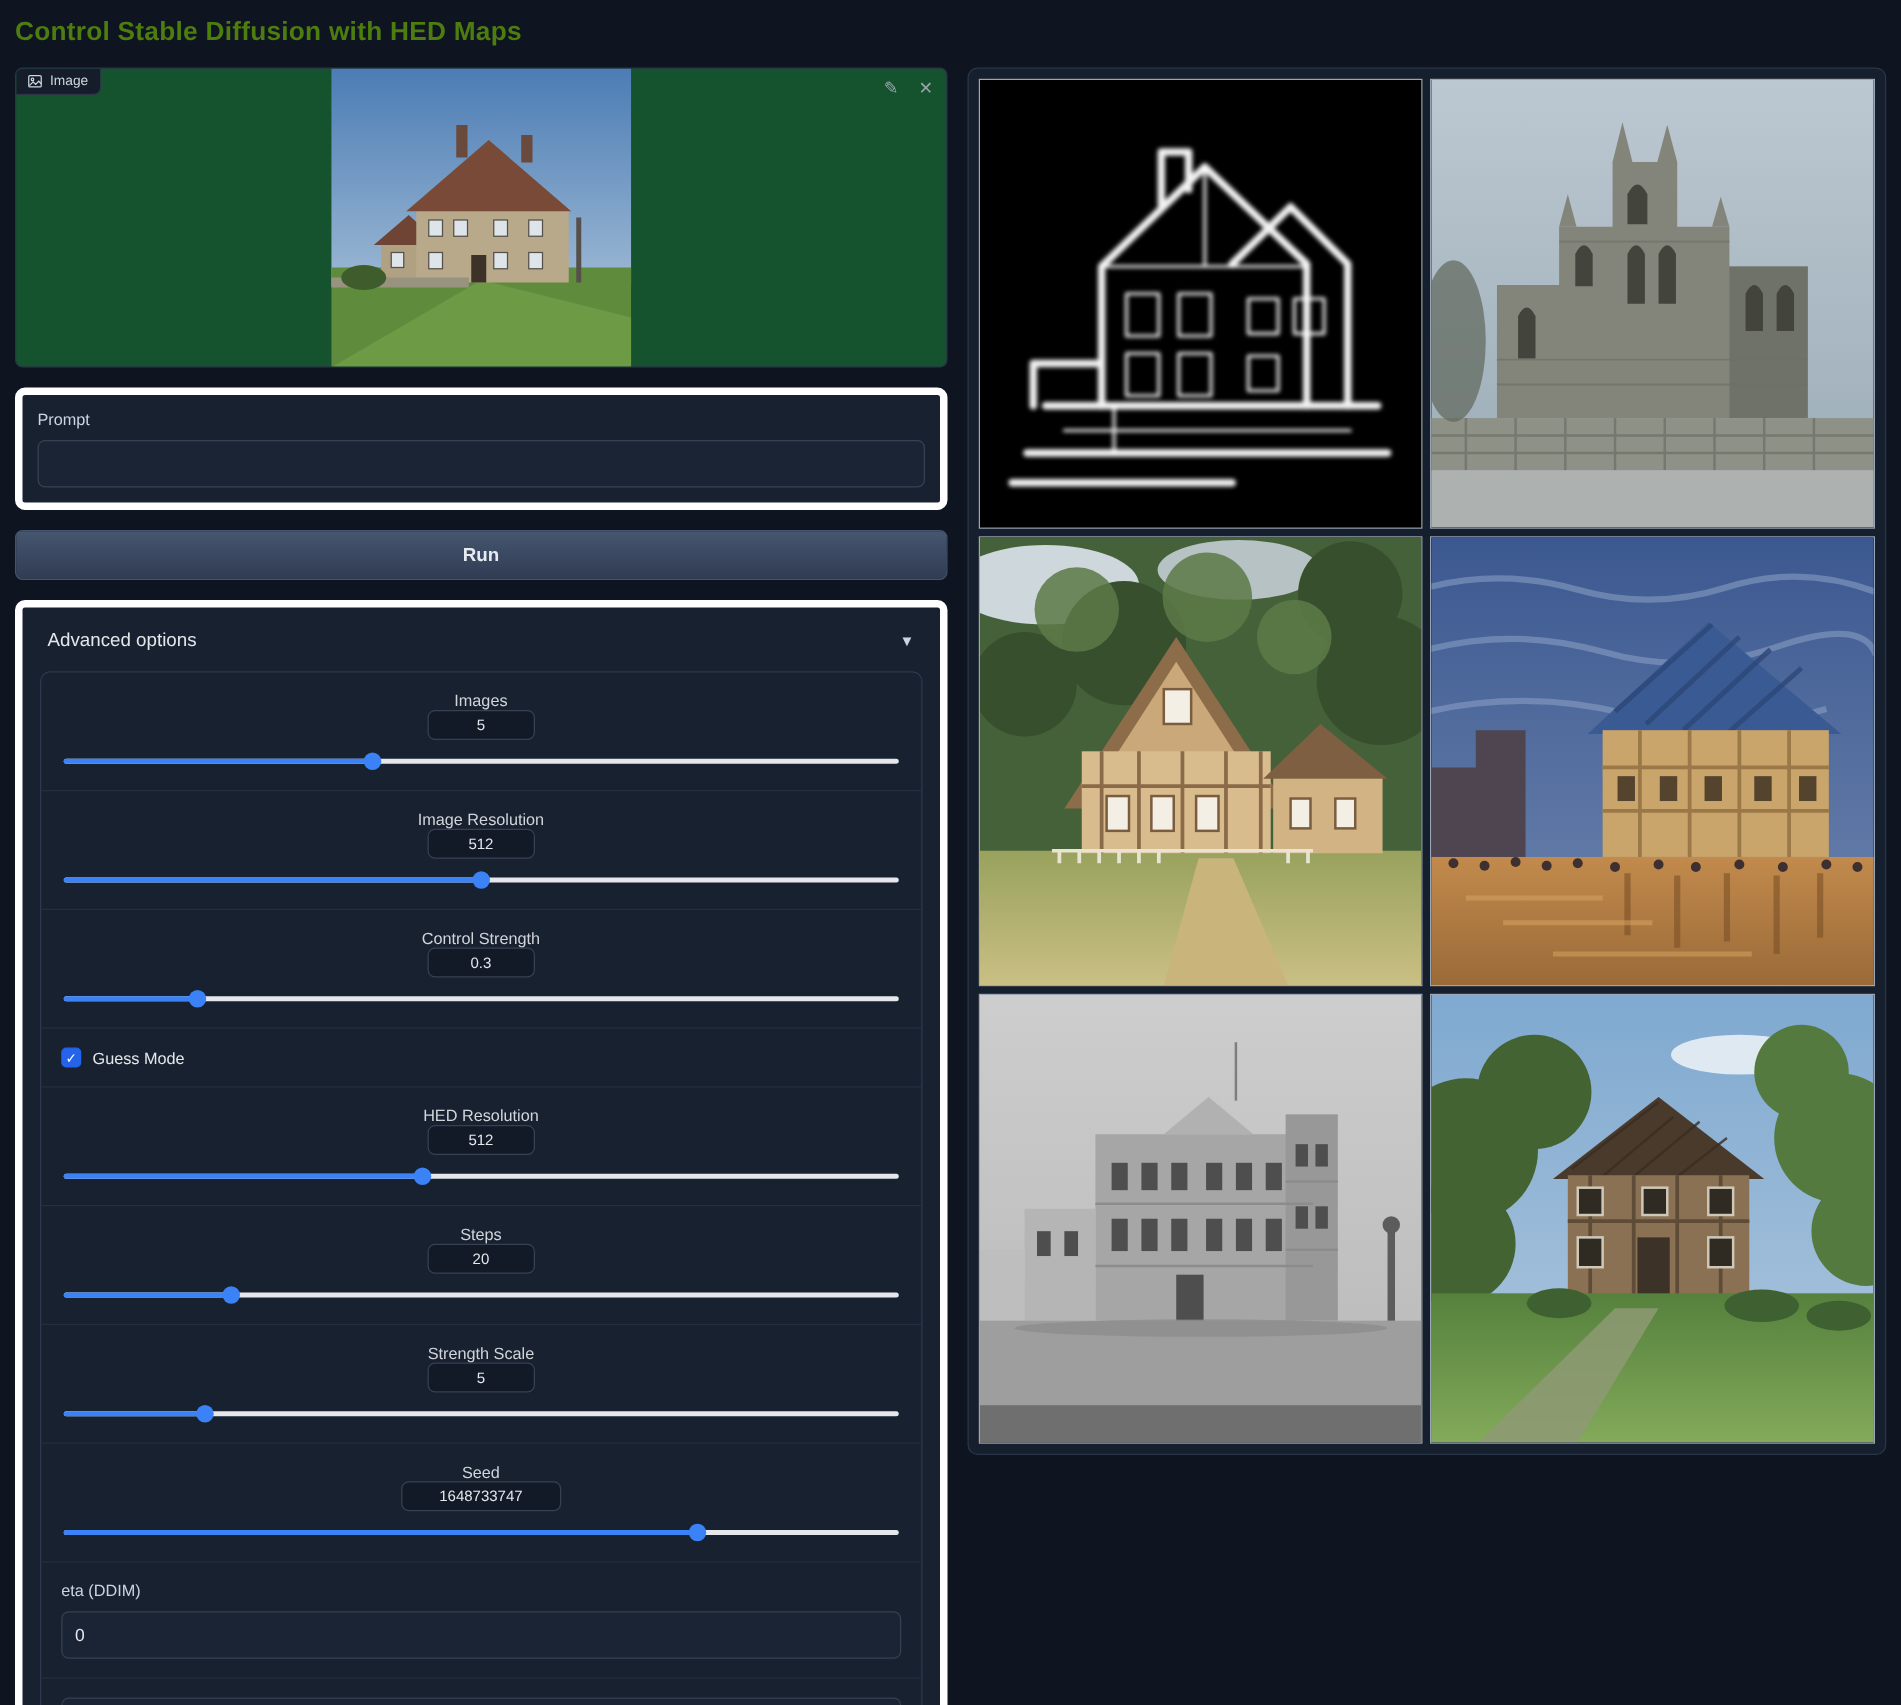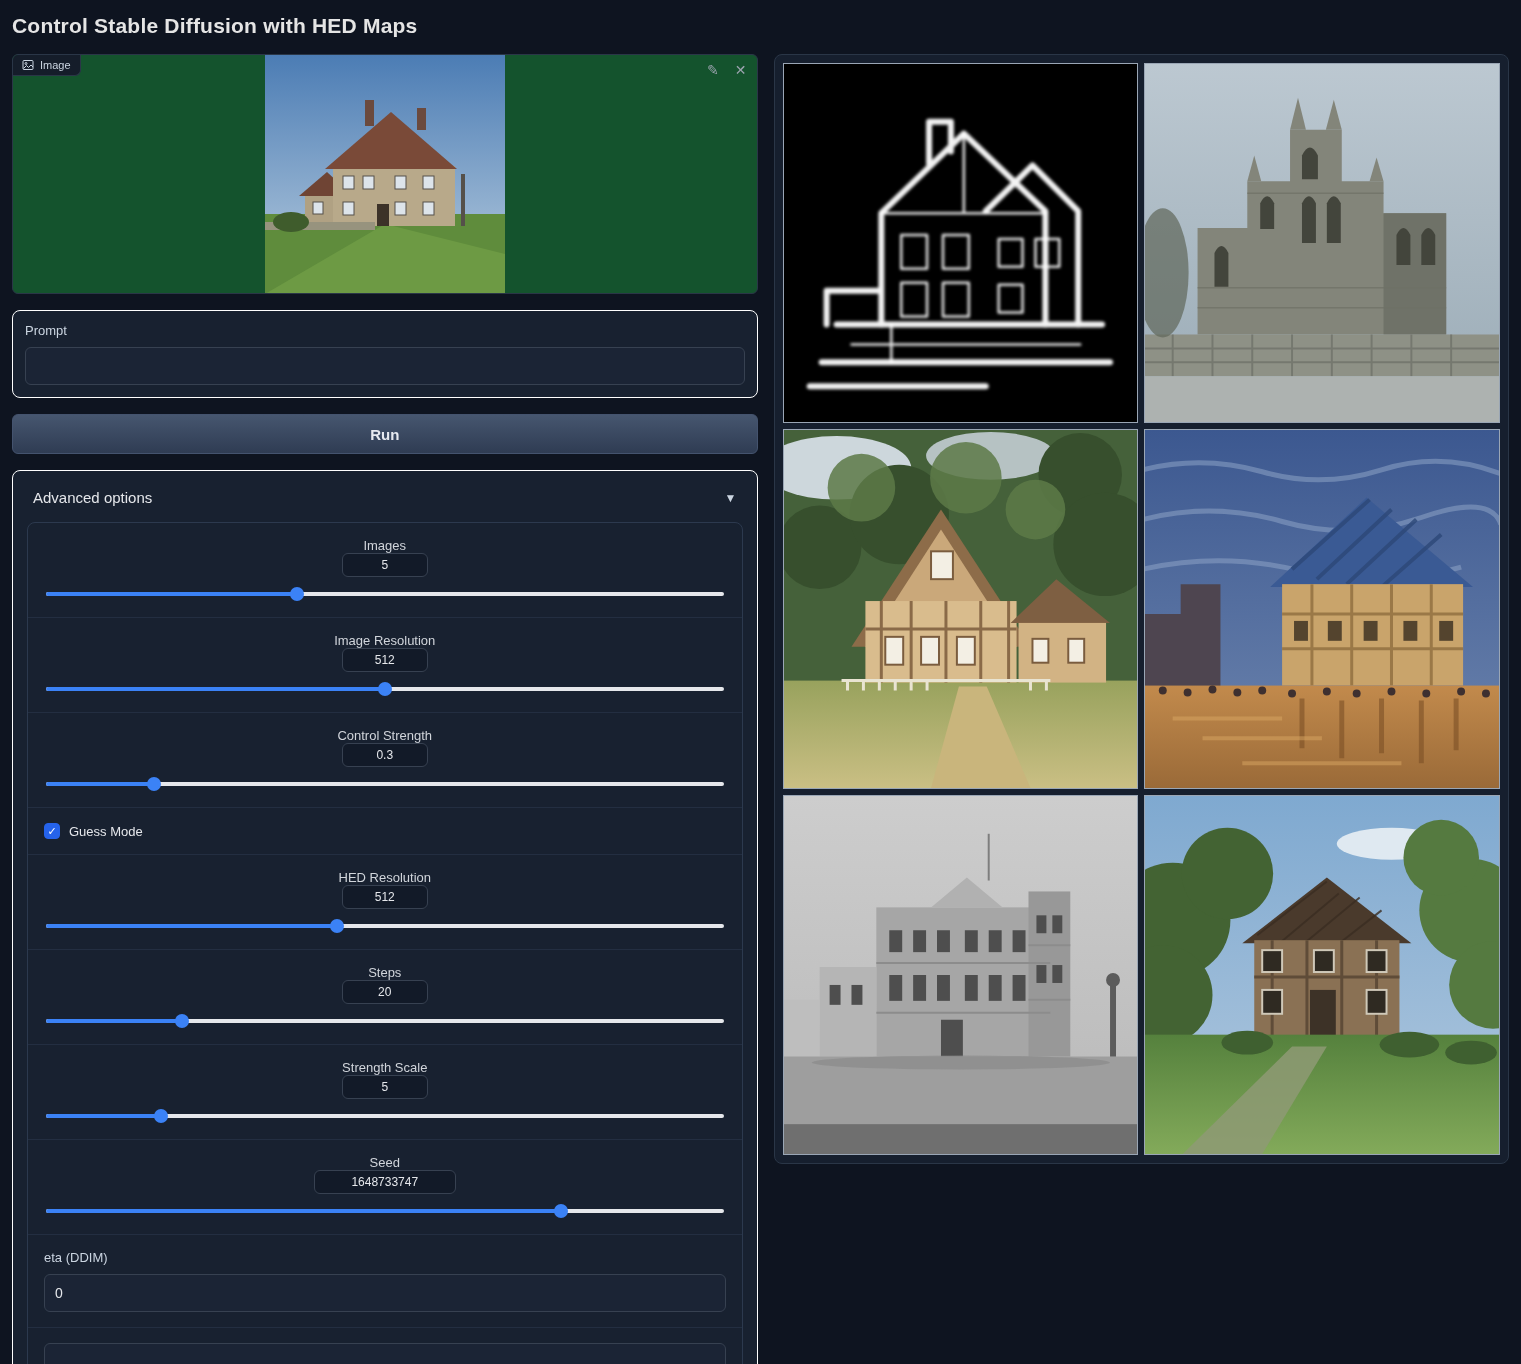--- a/index.html
+++ b/index.html
@@ -8,21 +8,21 @@
     width: 1521px;
     min-height: 1364px;
     background: #0e1420;
     color: #e5e7eb;
     font-family: "Liberation Sans", sans-serif;
   }
   .page { padding: 10px 12px; }
   h1 {
     font-size: 21px;
     margin: 4px 0 16px 0;
-    color: #e5e5e5;
+    color: #4d7c0f;
     letter-spacing: .2px;
   }
   .layout { display: flex; gap: 16px; align-items: flex-start; }
   .left-col { width: 746px; display: flex; flex-direction: column; gap: 16px; }
   .right-col { width: 736px; }
 
   
   .image-panel {
     position: relative;
     height: 240px;
@@ -47,21 +47,21 @@
   .icon-btn {
     background: none; border: 0; padding: 2px; cursor: pointer;
     color: #9ca3af; font-size: 14px; line-height: 1; font-family: inherit;
   }
   .img-holder { width: 240px; height: 240px; }
   .img-holder svg { display: block; width: 100%; height: 100%; }
 
   
   .panel {
     background: #182130;
-    border: 1px solid #ffffff;
+    border: 6px solid #ffffff;
     border-radius: 8px;
   }
   .prompt-panel { padding: 12px; }
   .field-label {
     display: block;
     font-size: 13px;
     color: #cbd5e1;
     margin-bottom: 9px;
   }
   .textbox {
@@ -108,21 +108,21 @@
   .num-box {
     width: 86px; height: 24px;
     background: #121a28;
     border: 1px solid #374151;
     border-radius: 6px;
     color: #e5e7eb;
     text-align: center;
     font-size: 12px;
     font-family: inherit;
   }
-  .num-box.wide { width: 142px; }
+  .num-box.wide { width: 128px; }
   .track {
     position: relative;
     height: 4px;
     background: #e5e7eb;
     border-radius: 2px;
     margin: 4px 2px 6px 2px;
     cursor: pointer;
   }
   .fill {
     position: absolute; left: 0; top: 0; height: 100%;

